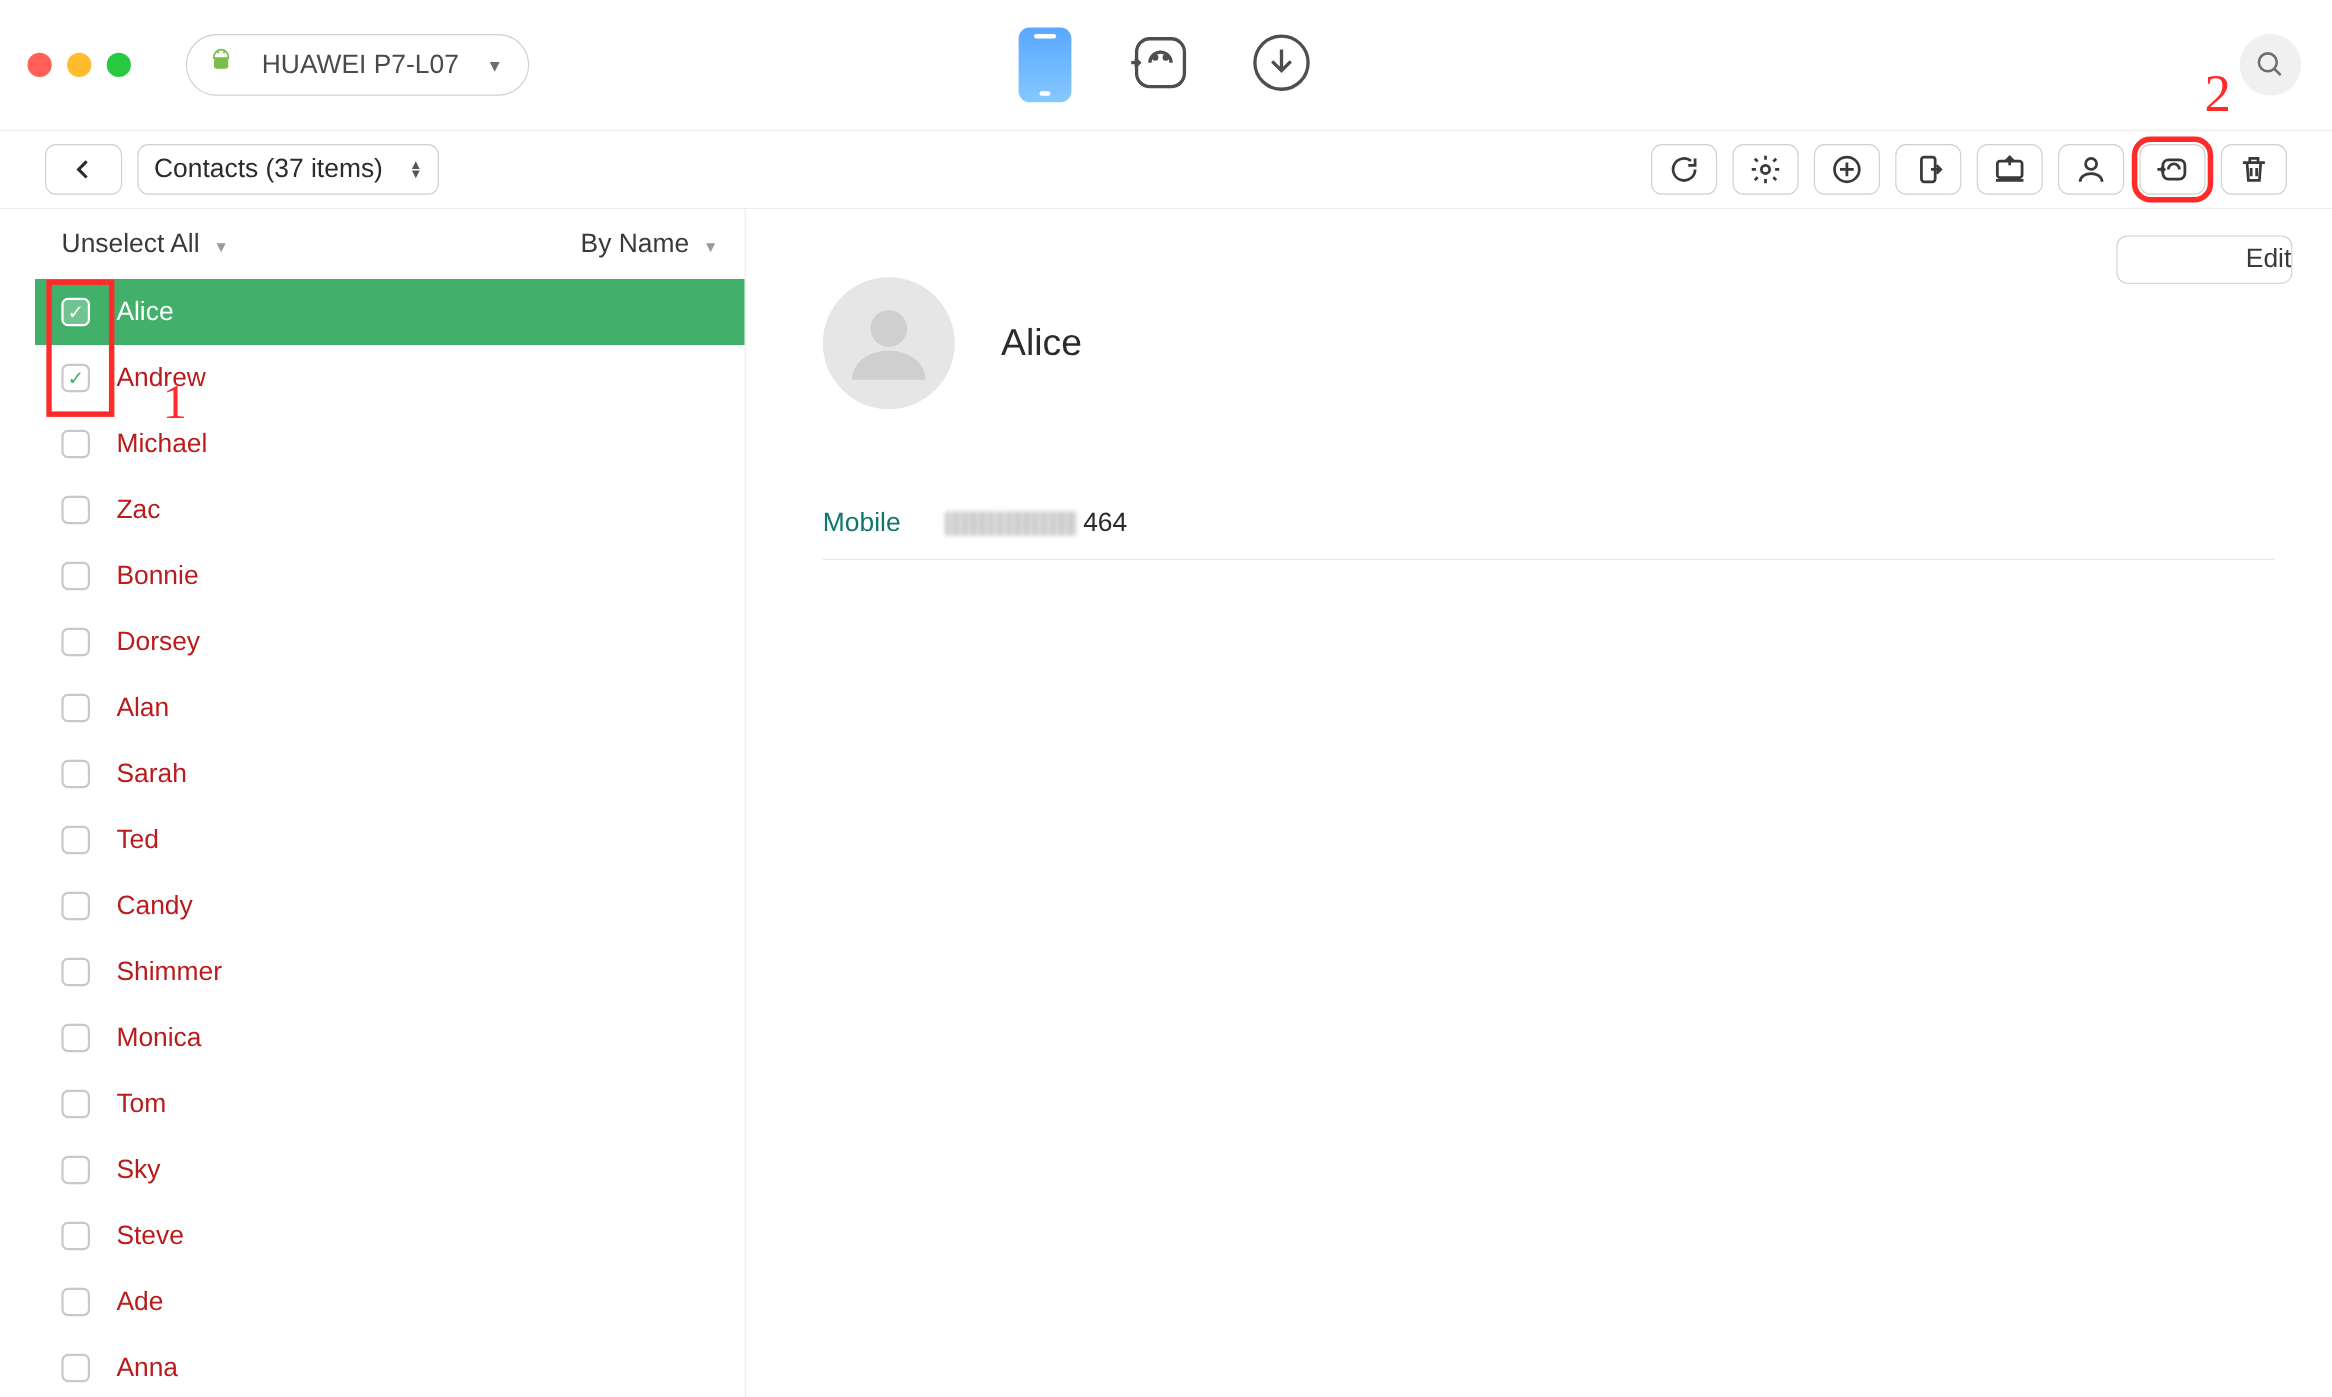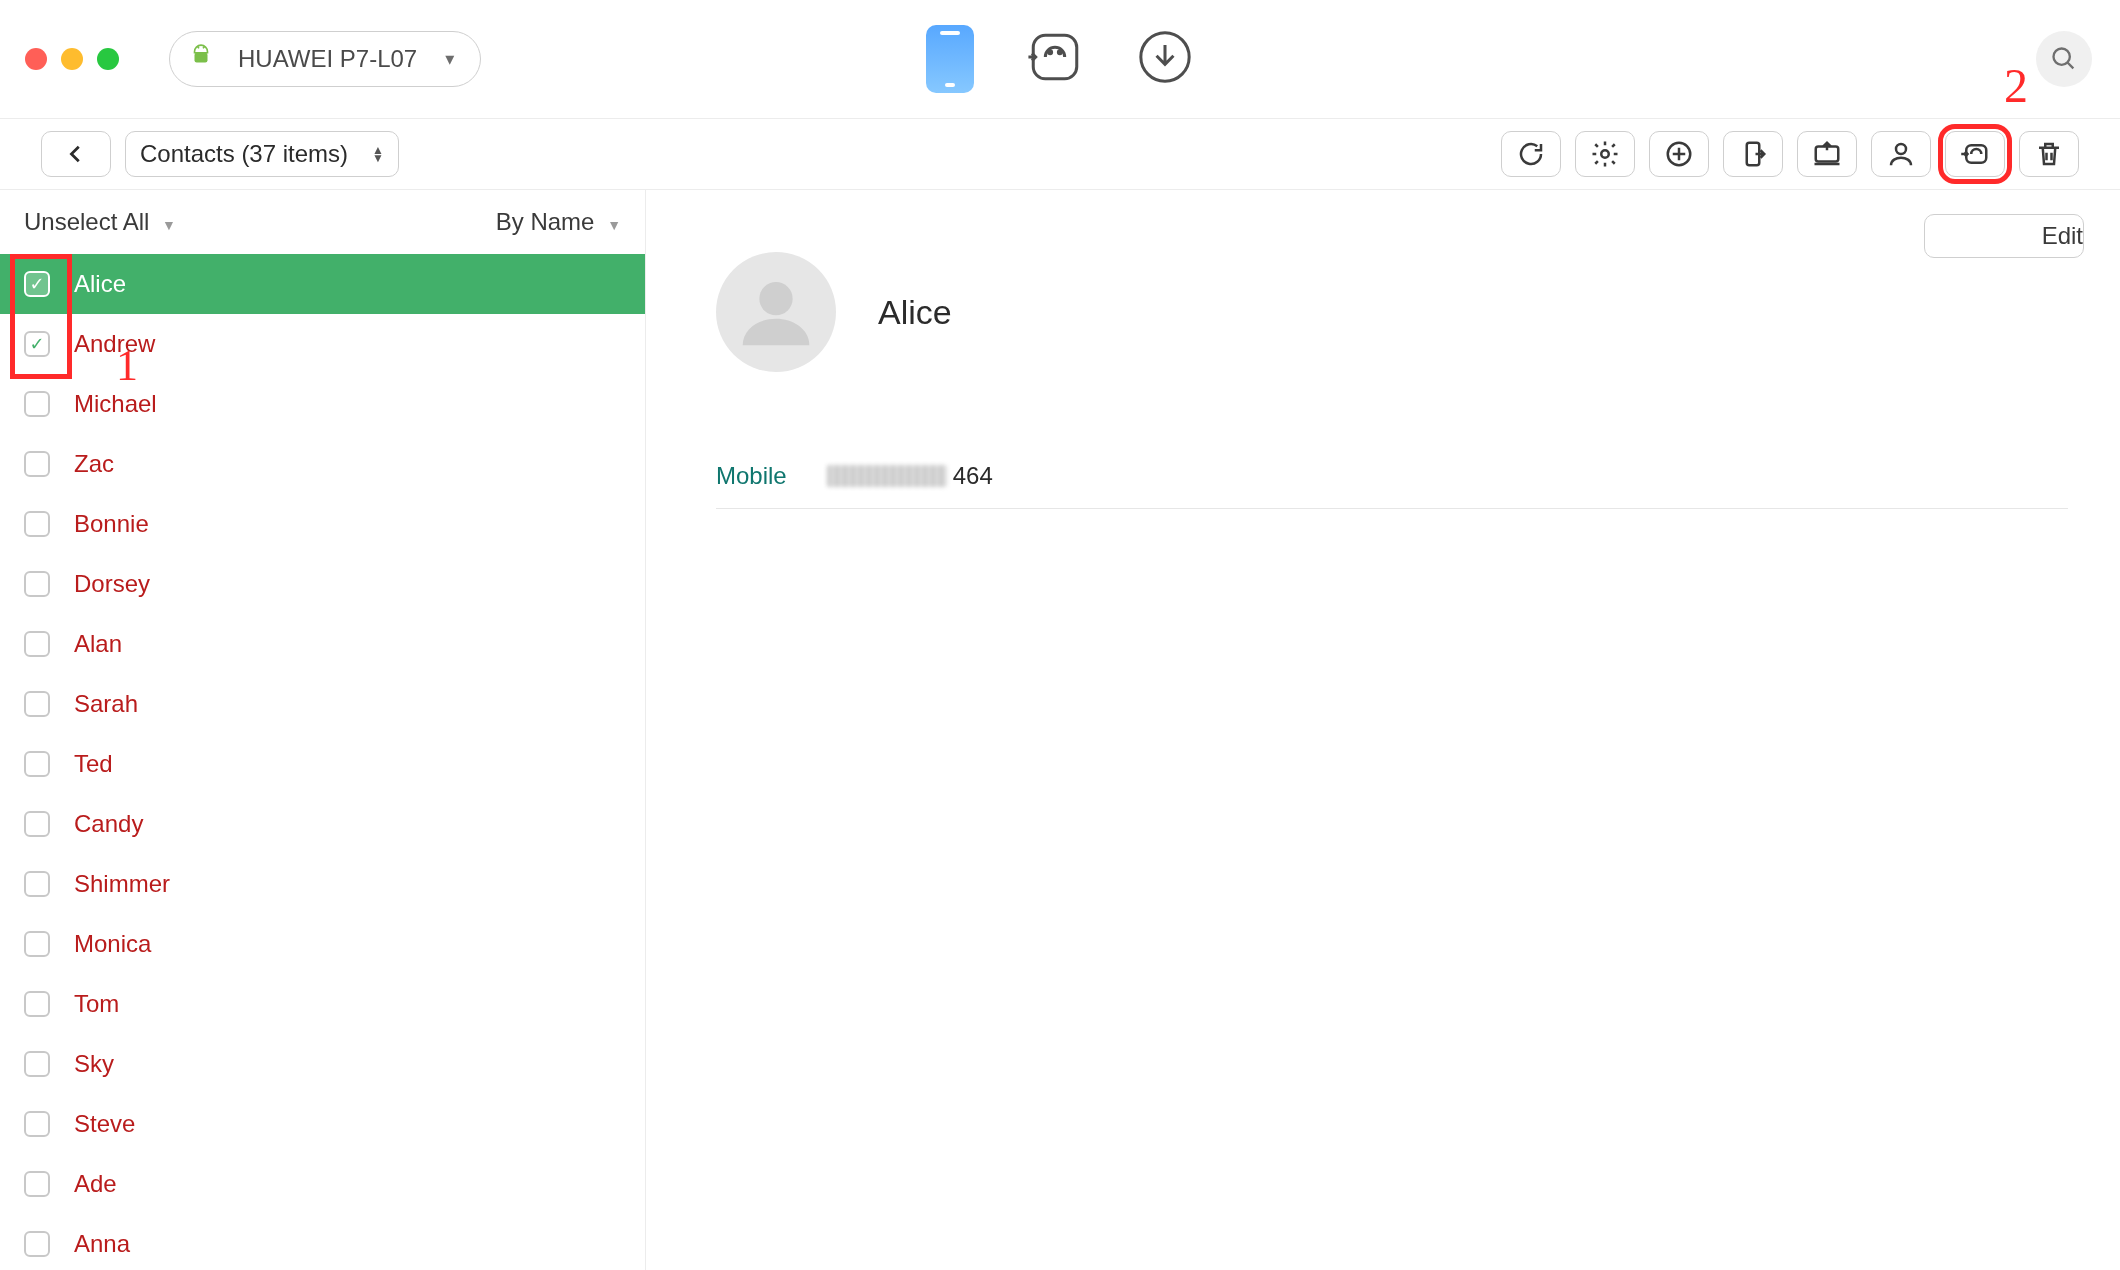--- a/index.html
+++ b/index.html
@@ -98,20 +98,21 @@
     outline-offset: 2px;
     border-radius:10px;
   }
 
   
   .main { display:flex; height: calc(1270px - 118px - 72px); }
   .left-pane {
     width: 646px; border-right:1px solid #ececec;
     display:flex; flex-direction:column;
     position:relative;
+    margin-left:32px;
   }
   .list-controls {
     height:64px; display:flex; align-items:center; justify-content:space-between;
     padding: 0 24px; color:#3a3a3a; font-size:24px;
   }
   .list-controls .dd { color:#9a9a9a; font-size:14px; margin-left:6px; }
   .annotation-1 {
     position:absolute; left:116px; top:150px;
     color:#ff2a2a; font-size:44px; font-family:"Times New Roman", serif;
     pointer-events:none; z-index:5;

